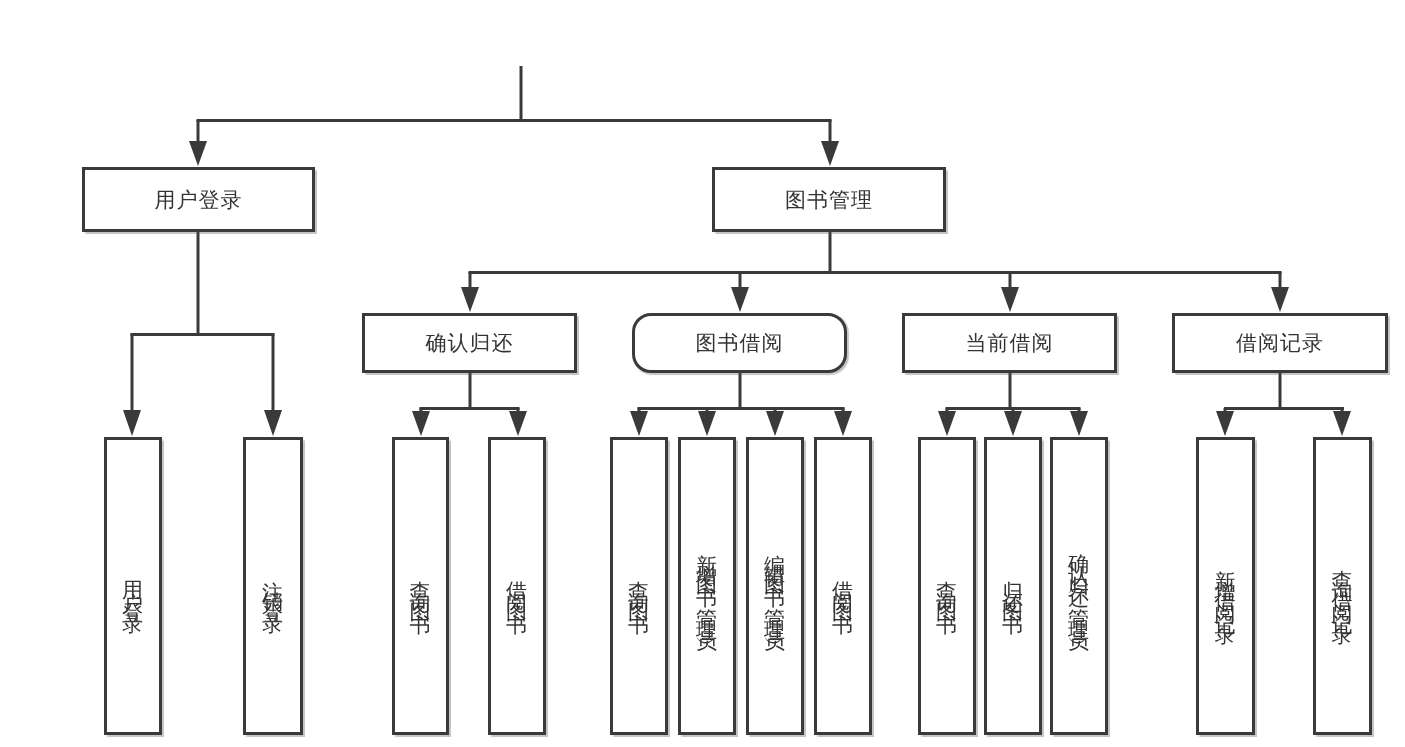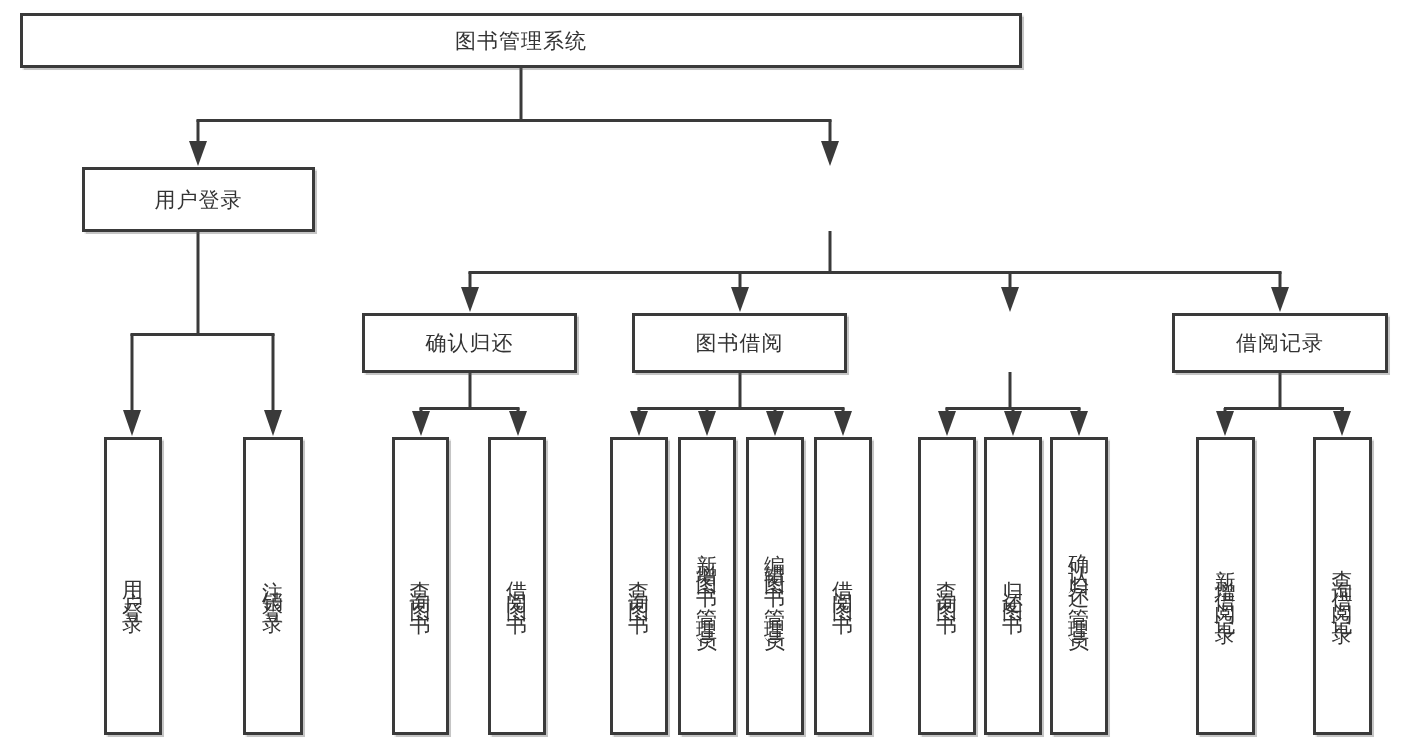--- a/index.html
+++ b/index.html
@@ -96,33 +96,36 @@
 
       <line x1="1280" y1="372" x2="1280" y2="410"></line>
       <line x1="1224" y1="408.5" x2="1344" y2="408.5"></line>
       <line x1="1225" y1="408" x2="1225" y2="414"></line>
       <polygon points="1216,411 1234,411 1225,436"></polygon>
       <line x1="1342" y1="408" x2="1342" y2="414"></line>
       <polygon points="1333,411 1351,411 1342,436"></polygon>
     </g>
   </svg>
 
-  <div class="box h" style="left:20px;top:13px;width:1002px;height:55px;">
-    <span>图书管理系统</span>
-  </div>
 
   <div class="box h" style="left:82px;top:167px;width:233px;height:65px;">
     <span>用户登录</span>
+  </div>
+  <div class="box h" style="left:712px;top:167px;width:234px;height:65px;">
+    <span>图书管理</span>
   </div>
 
   <div class="box h" style="left:362px;top:313px;width:215px;height:60px;">
     <span>确认归还</span>
   </div>
-  <div class="box h" style="left:632px;top:313px;width:215px;height:60px;">
+  <div class="box h" style="left:632px;top:313px;width:215px;height:60px;border-radius:19px;">
     <span>图书借阅</span>
+  </div>
+  <div class="box h" style="left:902px;top:313px;width:215px;height:60px;">
+    <span>当前借阅</span>
   </div>
   <div class="box h" style="left:1172px;top:313px;width:216px;height:60px;">
     <span>借阅记录</span>
   </div>
 
   <div class="box v" style="left:104px;top:437px;width:58px;height:298px;">
     <span>用户登录</span>
   </div>
   <div class="box v" style="left:243px;top:437px;width:60px;height:298px;">
     <span>注销登录</span>

